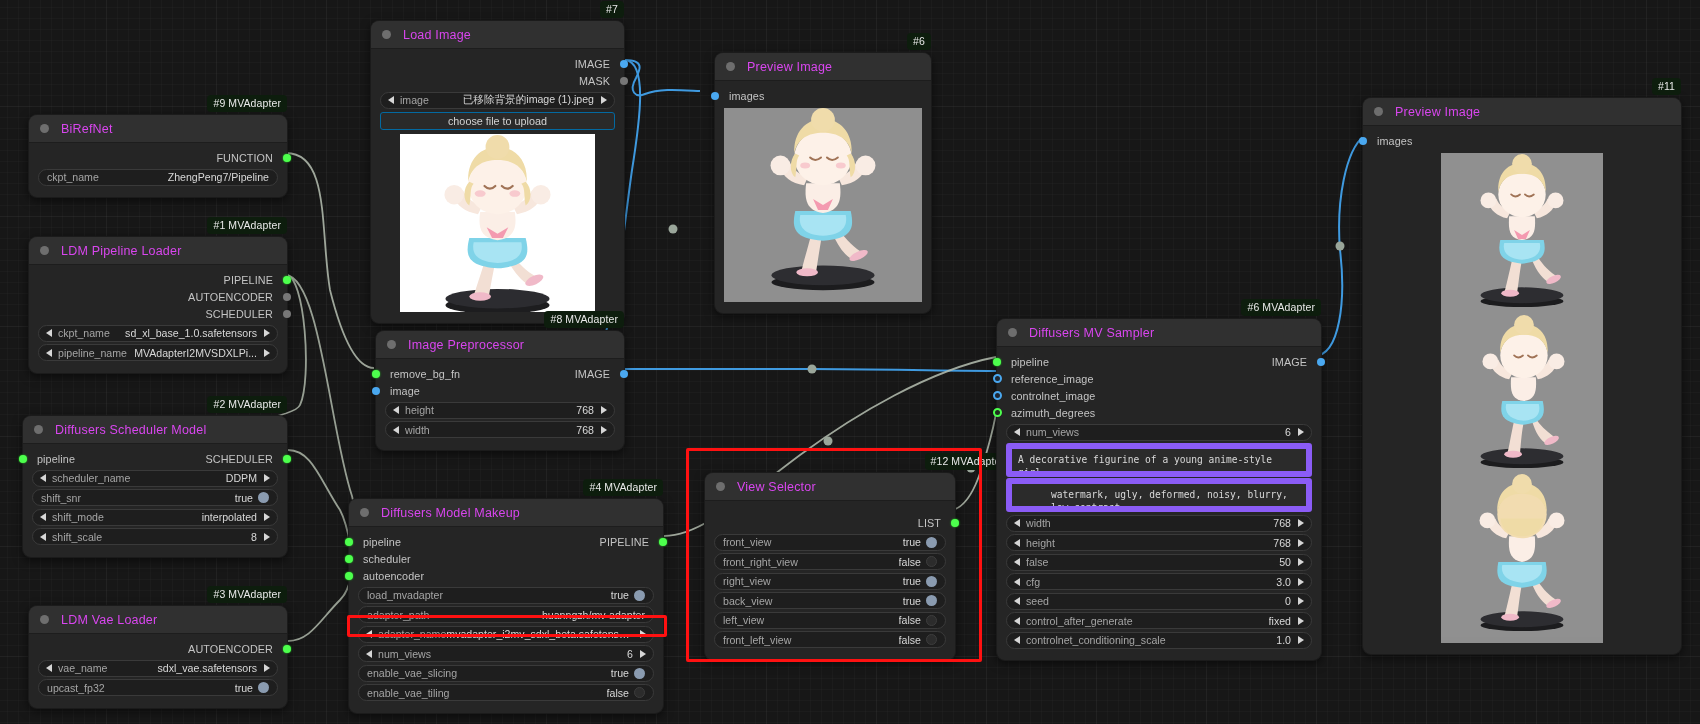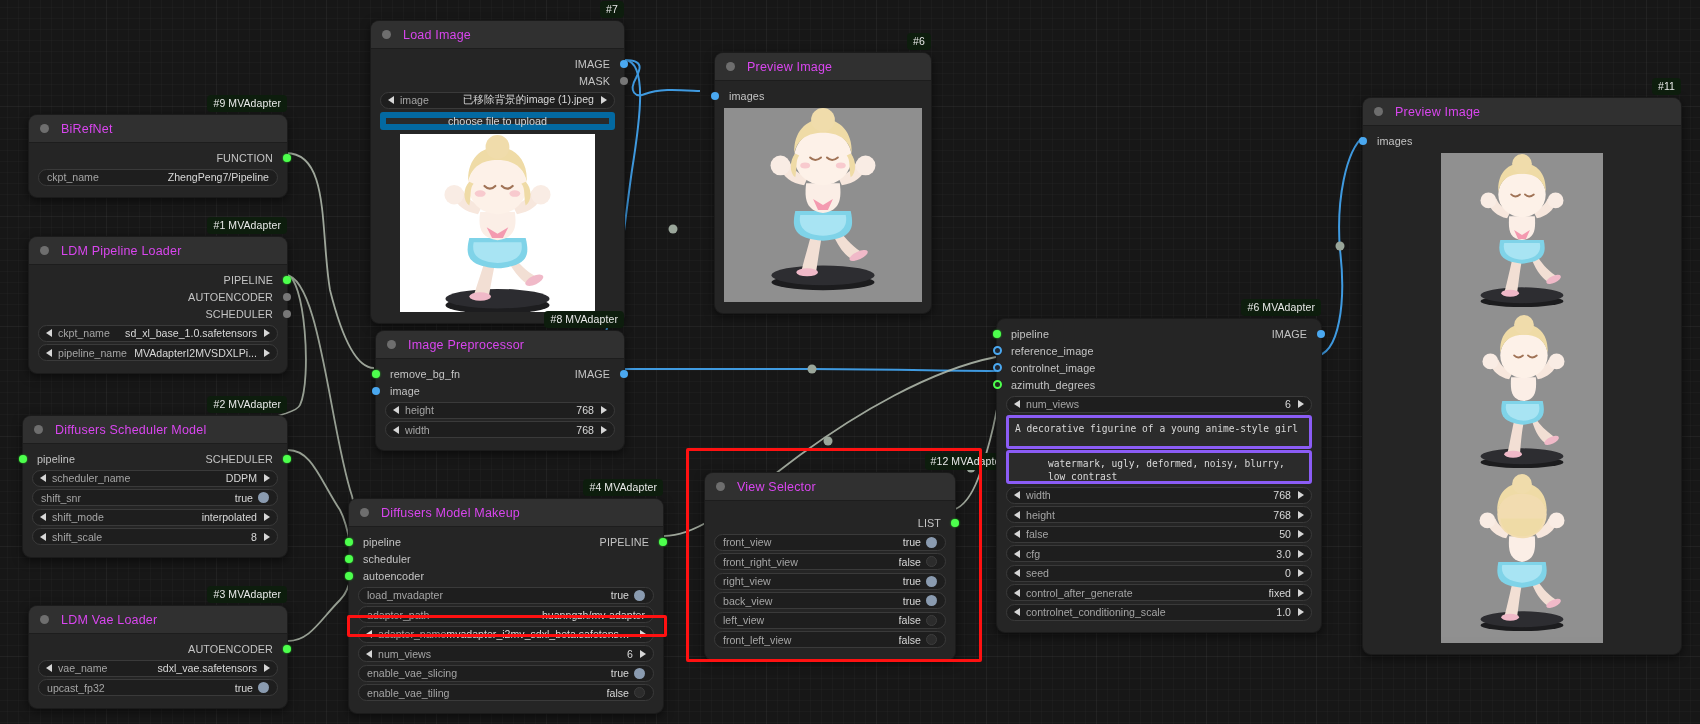--- a/index.html
+++ b/index.html
@@ -115,31 +115,31 @@
   .toggle.on  { background: #8a9bb0; }
   .toggle.off { background: #2c2c2c; border: 1px solid #3d3d3d; }
   .widget.flat { border-radius: 9px; }
   .val-dim { color: #8b8b8b; }
 
   
   .btn-widget {
     margin: 3px 9px;
     height: 18px;
     background: #2a2a2a;
-    border: 6px solid #0369a1;
+    border: 1px solid #0369a1;
     border-radius: 3px;
     display: flex; align-items: center; justify-content: center;
     color: #d2d2d2; font-size: 10.8px;
   }
 
   
   .ta-widget {
     margin: 1px 9px;
     background: #2b2b2b;
-    border: 3px solid #8b5cf6;
+    border: 6px solid #8b5cf6;
     border-radius: 3px;
     color: #d9d9d9;
     font-family: "DejaVu Sans Mono", monospace;
     font-size: 9.6px;
     line-height: 13px;
     padding: 4px 6px;
     overflow: hidden;
   }
 
   
@@ -496,20 +496,24 @@
       <div class="widget">
         <span class="wname">front_left_view</span>
         <span class="wval val-dim">false</span>
         <span class="toggle off"></span>
       </div>
     </div>
   </div>
 
   <div class="node" style="left:996px; top:318px; width:326px;">
     <div class="badge">#6 MVAdapter</div>
+    <div class="node-title">
+      <span class="node-dot"></span>
+      <span class="node-title-text">Diffusers MV Sampler</span>
+    </div>
     <div class="node-body">
       <div class="slot-row" style="justify-content:space-between;">
         <span class="slot-pip in pip-green"></span>
         <span class="slot-label">pipeline</span>
         <span class="slot-label">IMAGE</span>
         <span class="slot-pip out pip-blue"></span>
       </div>
       <div class="slot-row">
         <span class="slot-pip in pip-ring-blue"></span>
         <span class="slot-label">reference_image</span>

